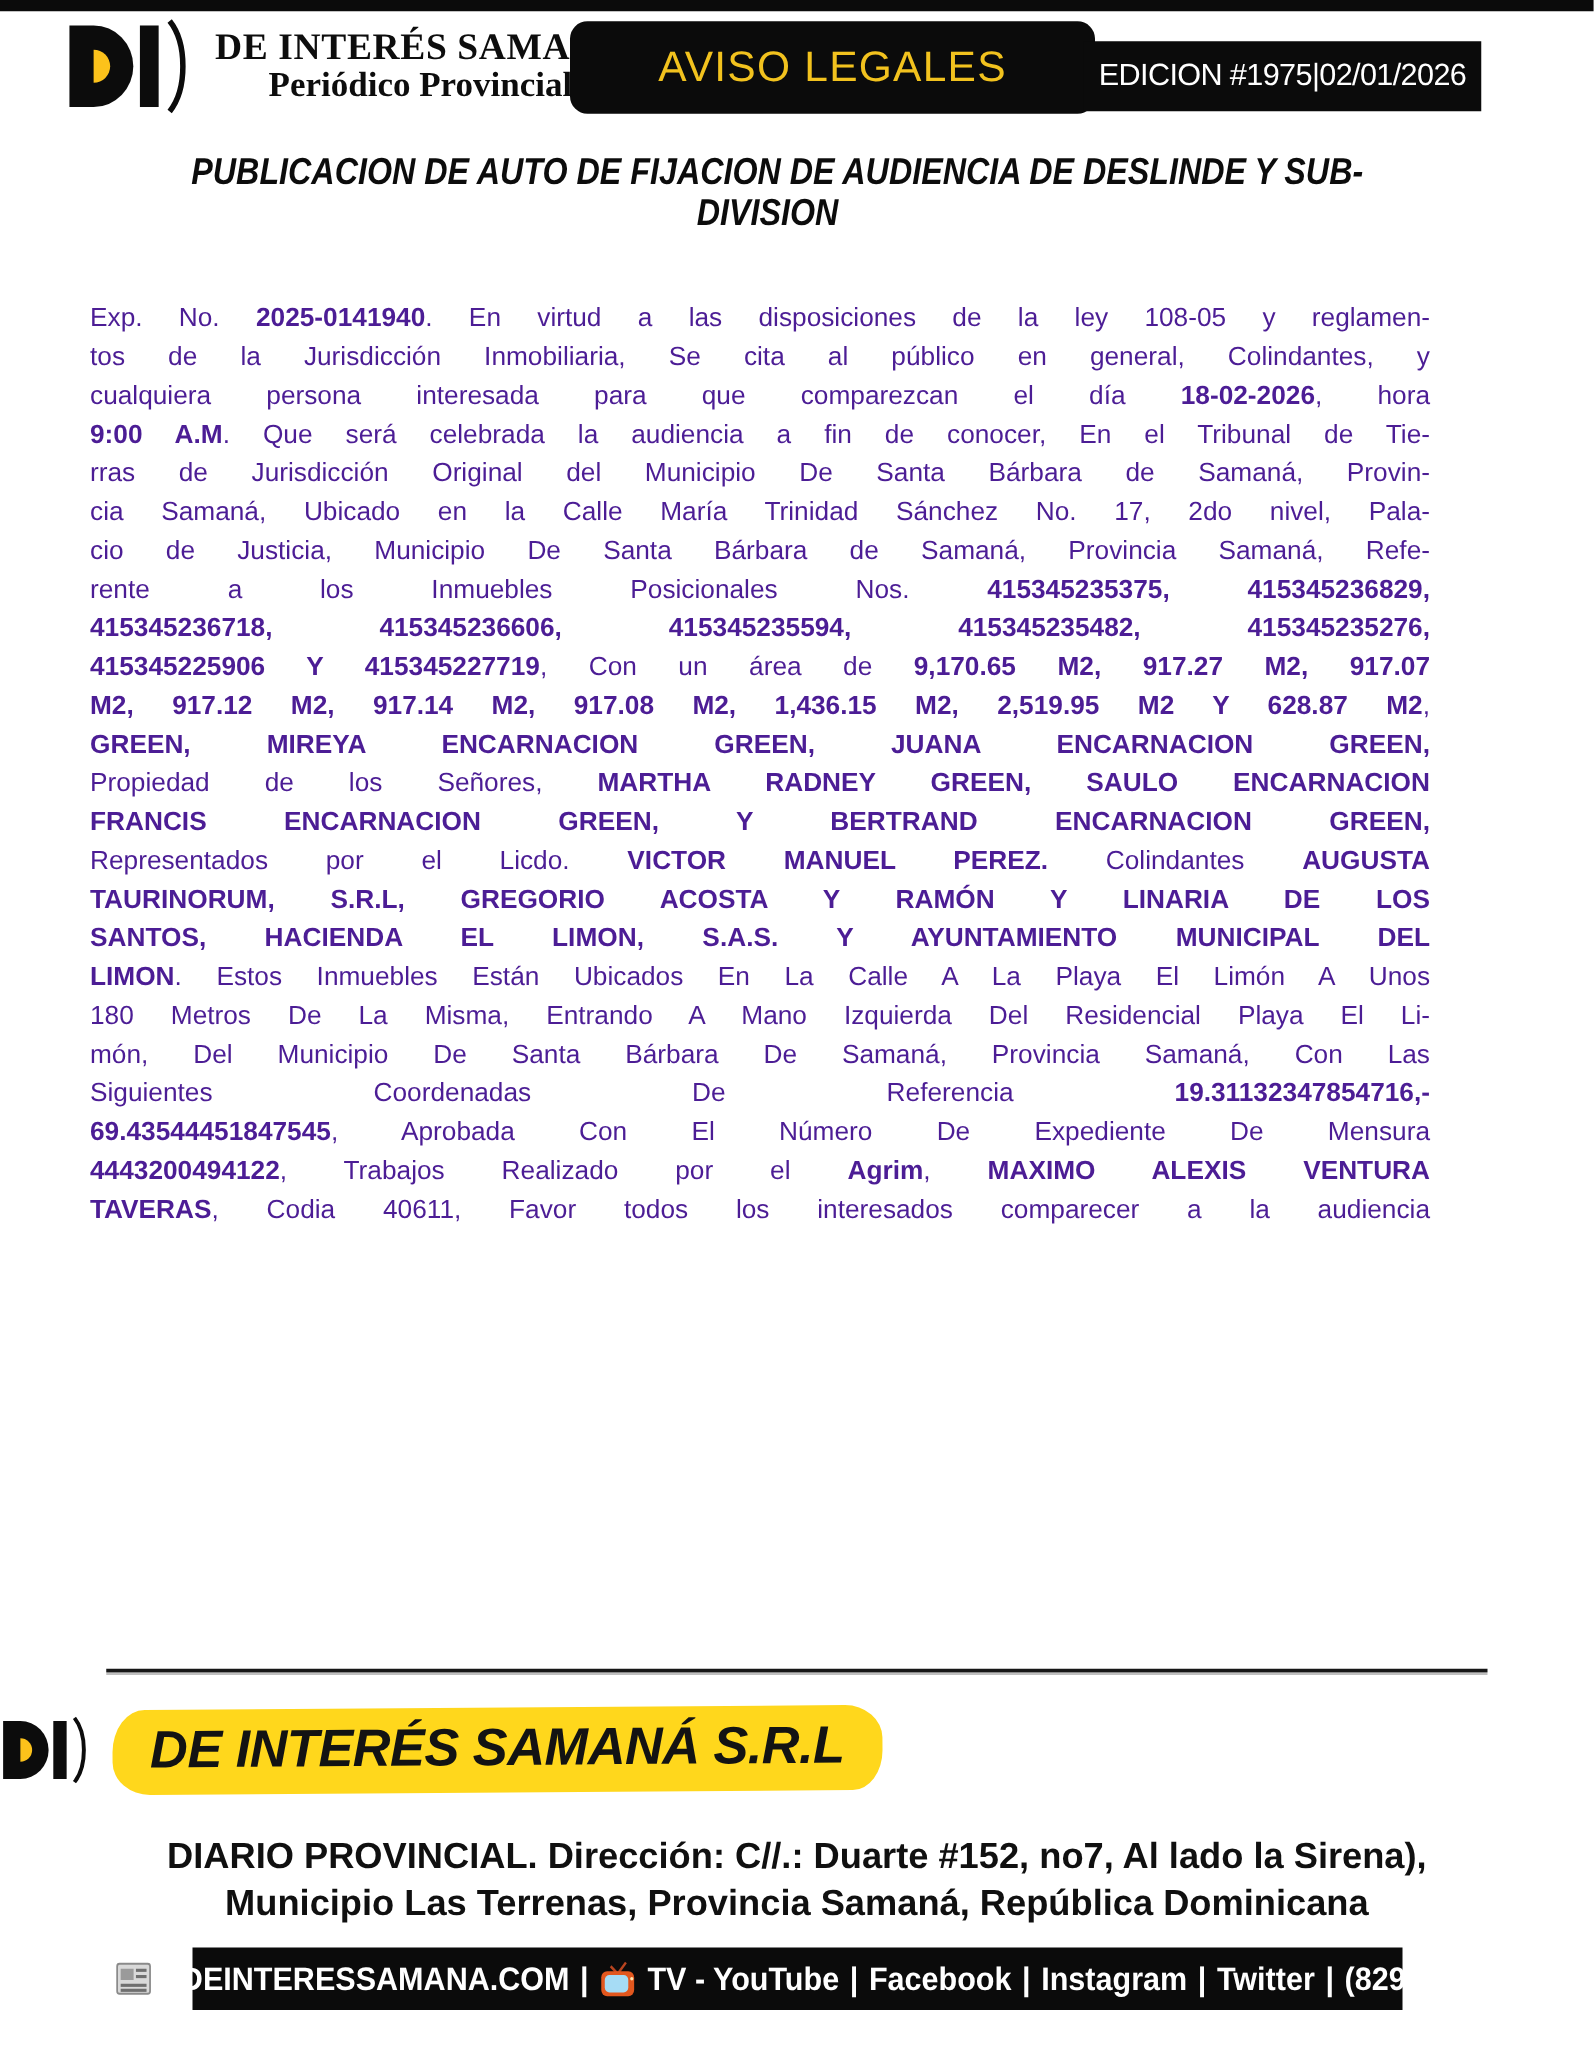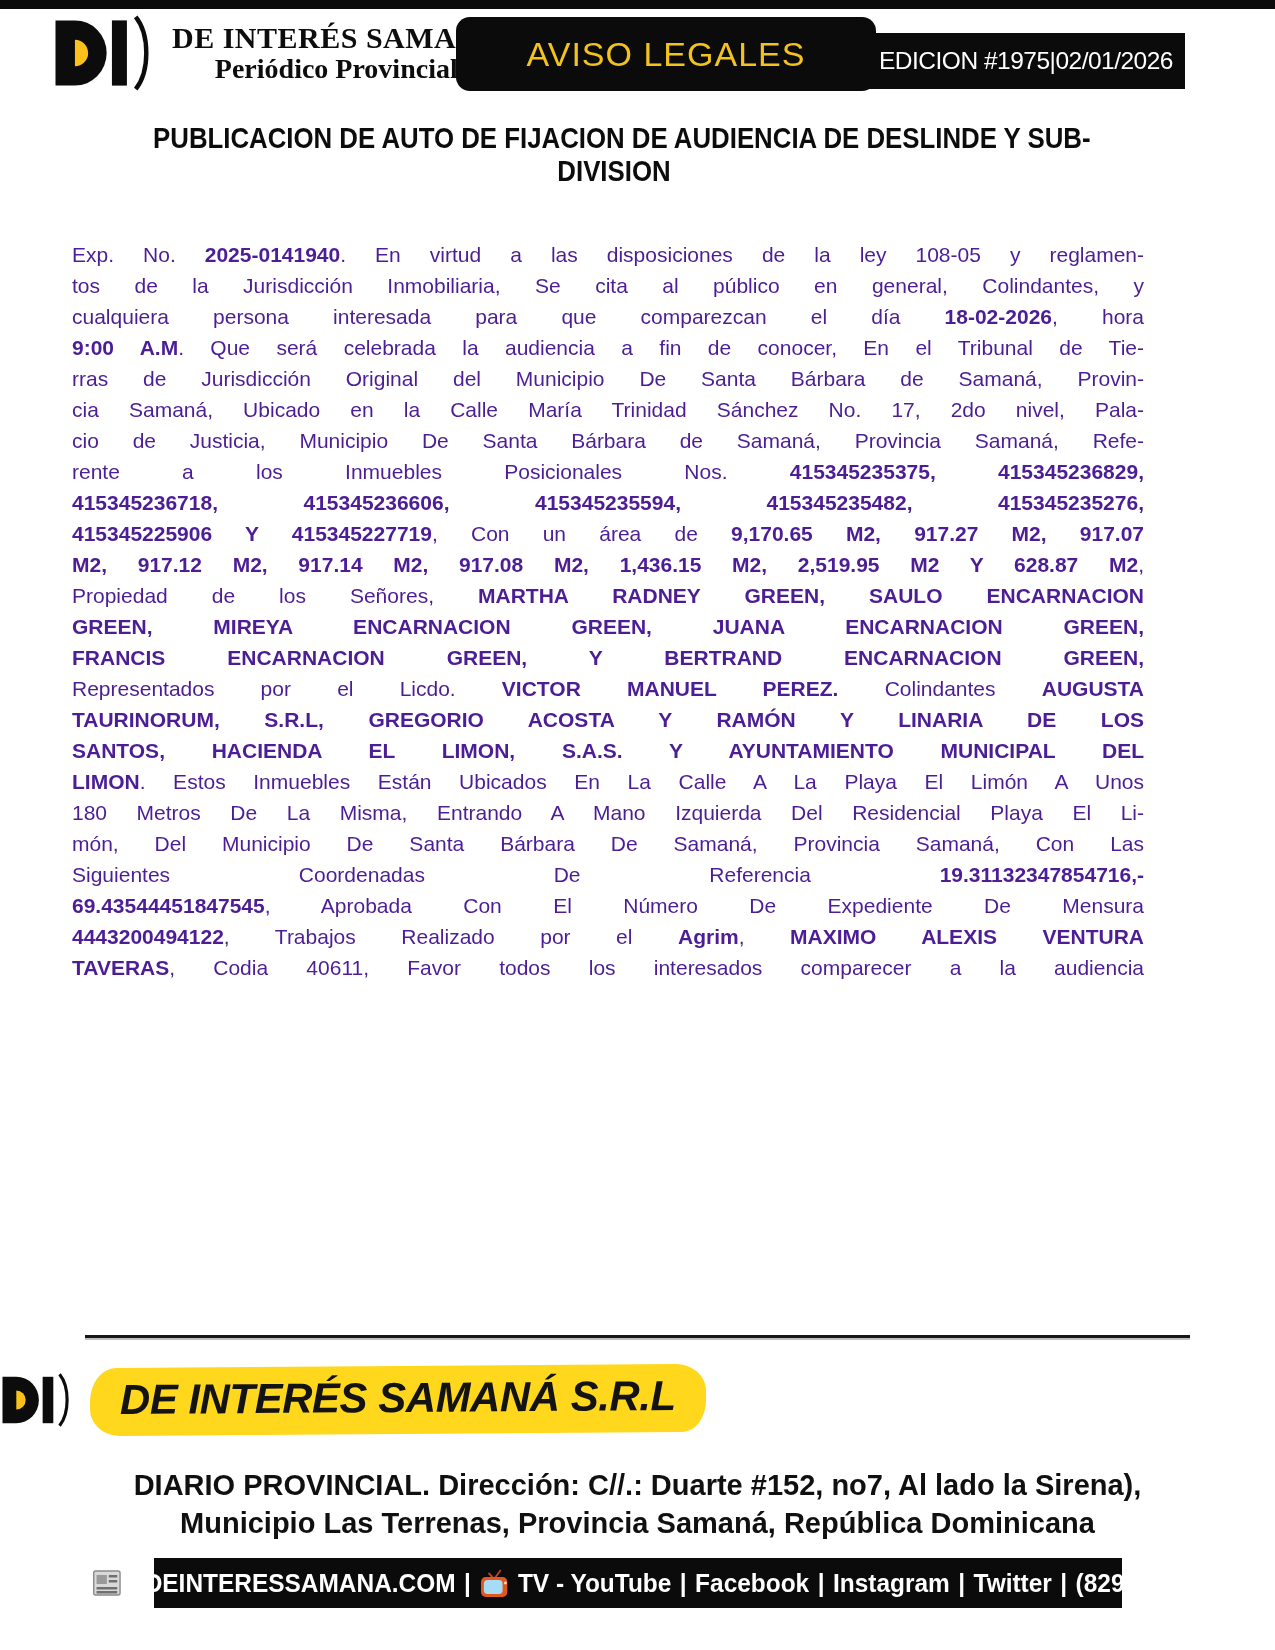--- a/index.html
+++ b/index.html
@@ -24,21 +24,21 @@
   }
   .edition-badge {
     position:absolute; right:90px; top:24px; height:56px;
     background:var(--ink,#0b0b0b); color:#fff;
     display:flex; align-items:center; padding:0 12px;
     font-size:24.5px; letter-spacing:-0.5px; white-space:nowrap;
   }
 
   
   .doc-title { margin:20px 0 0 78px; width:1072px; text-align:center;
-    font-weight:bold; color:#0c0c0c; }
+    font-weight:bold; color:#0c0c0c;font-style:italic; }
   .title-line { white-space:nowrap; font-size:30px; line-height:33px;
     transform:scaleX(0.86); transform-origin:50% 50%; }
 
   
   .notice-body { margin:52px 0 0 72px; width:1072px; font-size:21px; line-height:31px; color:#4c1d95; }
   .jline { text-align:justify; text-align-last:justify; white-space:normal; }
   .jline.last { text-align-last:left; }
   .jline .b { font-weight:bold; }
 
   
@@ -94,22 +94,22 @@
     <div class="jline"><span>tos de la Jurisdicción Inmobiliaria, Se cita al público en general, Colindantes, y</span></div>
     <div class="jline"><span>cualquiera persona interesada para que comparezcan el día </span><span class="b">18-02-2026</span><span>, hora</span></div>
     <div class="jline"><span class="b">9:00 A.M</span><span>. Que será celebrada la audiencia a fin de conocer, En el Tribunal de Tie-</span></div>
     <div class="jline"><span>rras de Jurisdicción Original del Municipio De Santa Bárbara de Samaná, Provin-</span></div>
     <div class="jline"><span>cia Samaná, Ubicado en la Calle María Trinidad Sánchez No. 17, 2do nivel, Pala-</span></div>
     <div class="jline"><span>cio de Justicia, Municipio De Santa Bárbara de Samaná, Provincia Samaná, Refe-</span></div>
     <div class="jline"><span>rente a los Inmuebles Posicionales Nos. </span><span class="b">415345235375, 415345236829,</span></div>
     <div class="jline"><span class="b">415345236718, 415345236606, 415345235594, 415345235482, 415345235276,</span></div>
     <div class="jline"><span class="b">415345225906 Y 415345227719</span><span>, Con un área de </span><span class="b">9,170.65 M2, 917.27 M2, 917.07</span></div>
     <div class="jline"><span class="b">M2, 917.12 M2, 917.14 M2, 917.08 M2, 1,436.15 M2, 2,519.95 M2 Y 628.87 M2</span><span>,</span></div>
+    <div class="jline"><span class="b">GREEN, MIREYA ENCARNACION GREEN, JUANA ENCARNACION GREEN,</span></div>
     <div class="jline"><span>Propiedad de los Señores, </span><span class="b">MARTHA RADNEY GREEN, SAULO ENCARNACION</span></div>
-    <div class="jline"><span class="b">GREEN, MIREYA ENCARNACION GREEN, JUANA ENCARNACION GREEN,</span></div>
     <div class="jline"><span class="b">FRANCIS ENCARNACION GREEN, Y BERTRAND ENCARNACION GREEN,</span></div>
     <div class="jline"><span>Representados por el Licdo. </span><span class="b">VICTOR MANUEL PEREZ.</span><span> Colindantes </span><span class="b">AUGUSTA</span></div>
     <div class="jline"><span class="b">TAURINORUM, S.R.L, GREGORIO ACOSTA Y RAMÓN Y LINARIA DE LOS</span></div>
     <div class="jline"><span class="b">SANTOS, HACIENDA EL LIMON, S.A.S. Y AYUNTAMIENTO MUNICIPAL DEL</span></div>
     <div class="jline"><span class="b">LIMON</span><span>. Estos Inmuebles Están Ubicados En La Calle A La Playa El Limón A Unos</span></div>
     <div class="jline"><span>180 Metros De La Misma, Entrando A Mano Izquierda Del Residencial Playa El Li-</span></div>
     <div class="jline"><span>món, Del Municipio De Santa Bárbara De Samaná, Provincia Samaná, Con Las</span></div>
     <div class="jline"><span>Siguientes Coordenadas De Referencia </span><span class="b">19.31132347854716,-</span></div>
     <div class="jline"><span class="b">69.43544451847545</span><span>, Aprobada Con El Número De Expediente De Mensura</span></div>
     <div class="jline"><span class="b">4443200494122</span><span>, Trabajos Realizado por el </span><span class="b">Agrim</span><span>, </span><span class="b">MAXIMO ALEXIS VENTURA</span></div>

